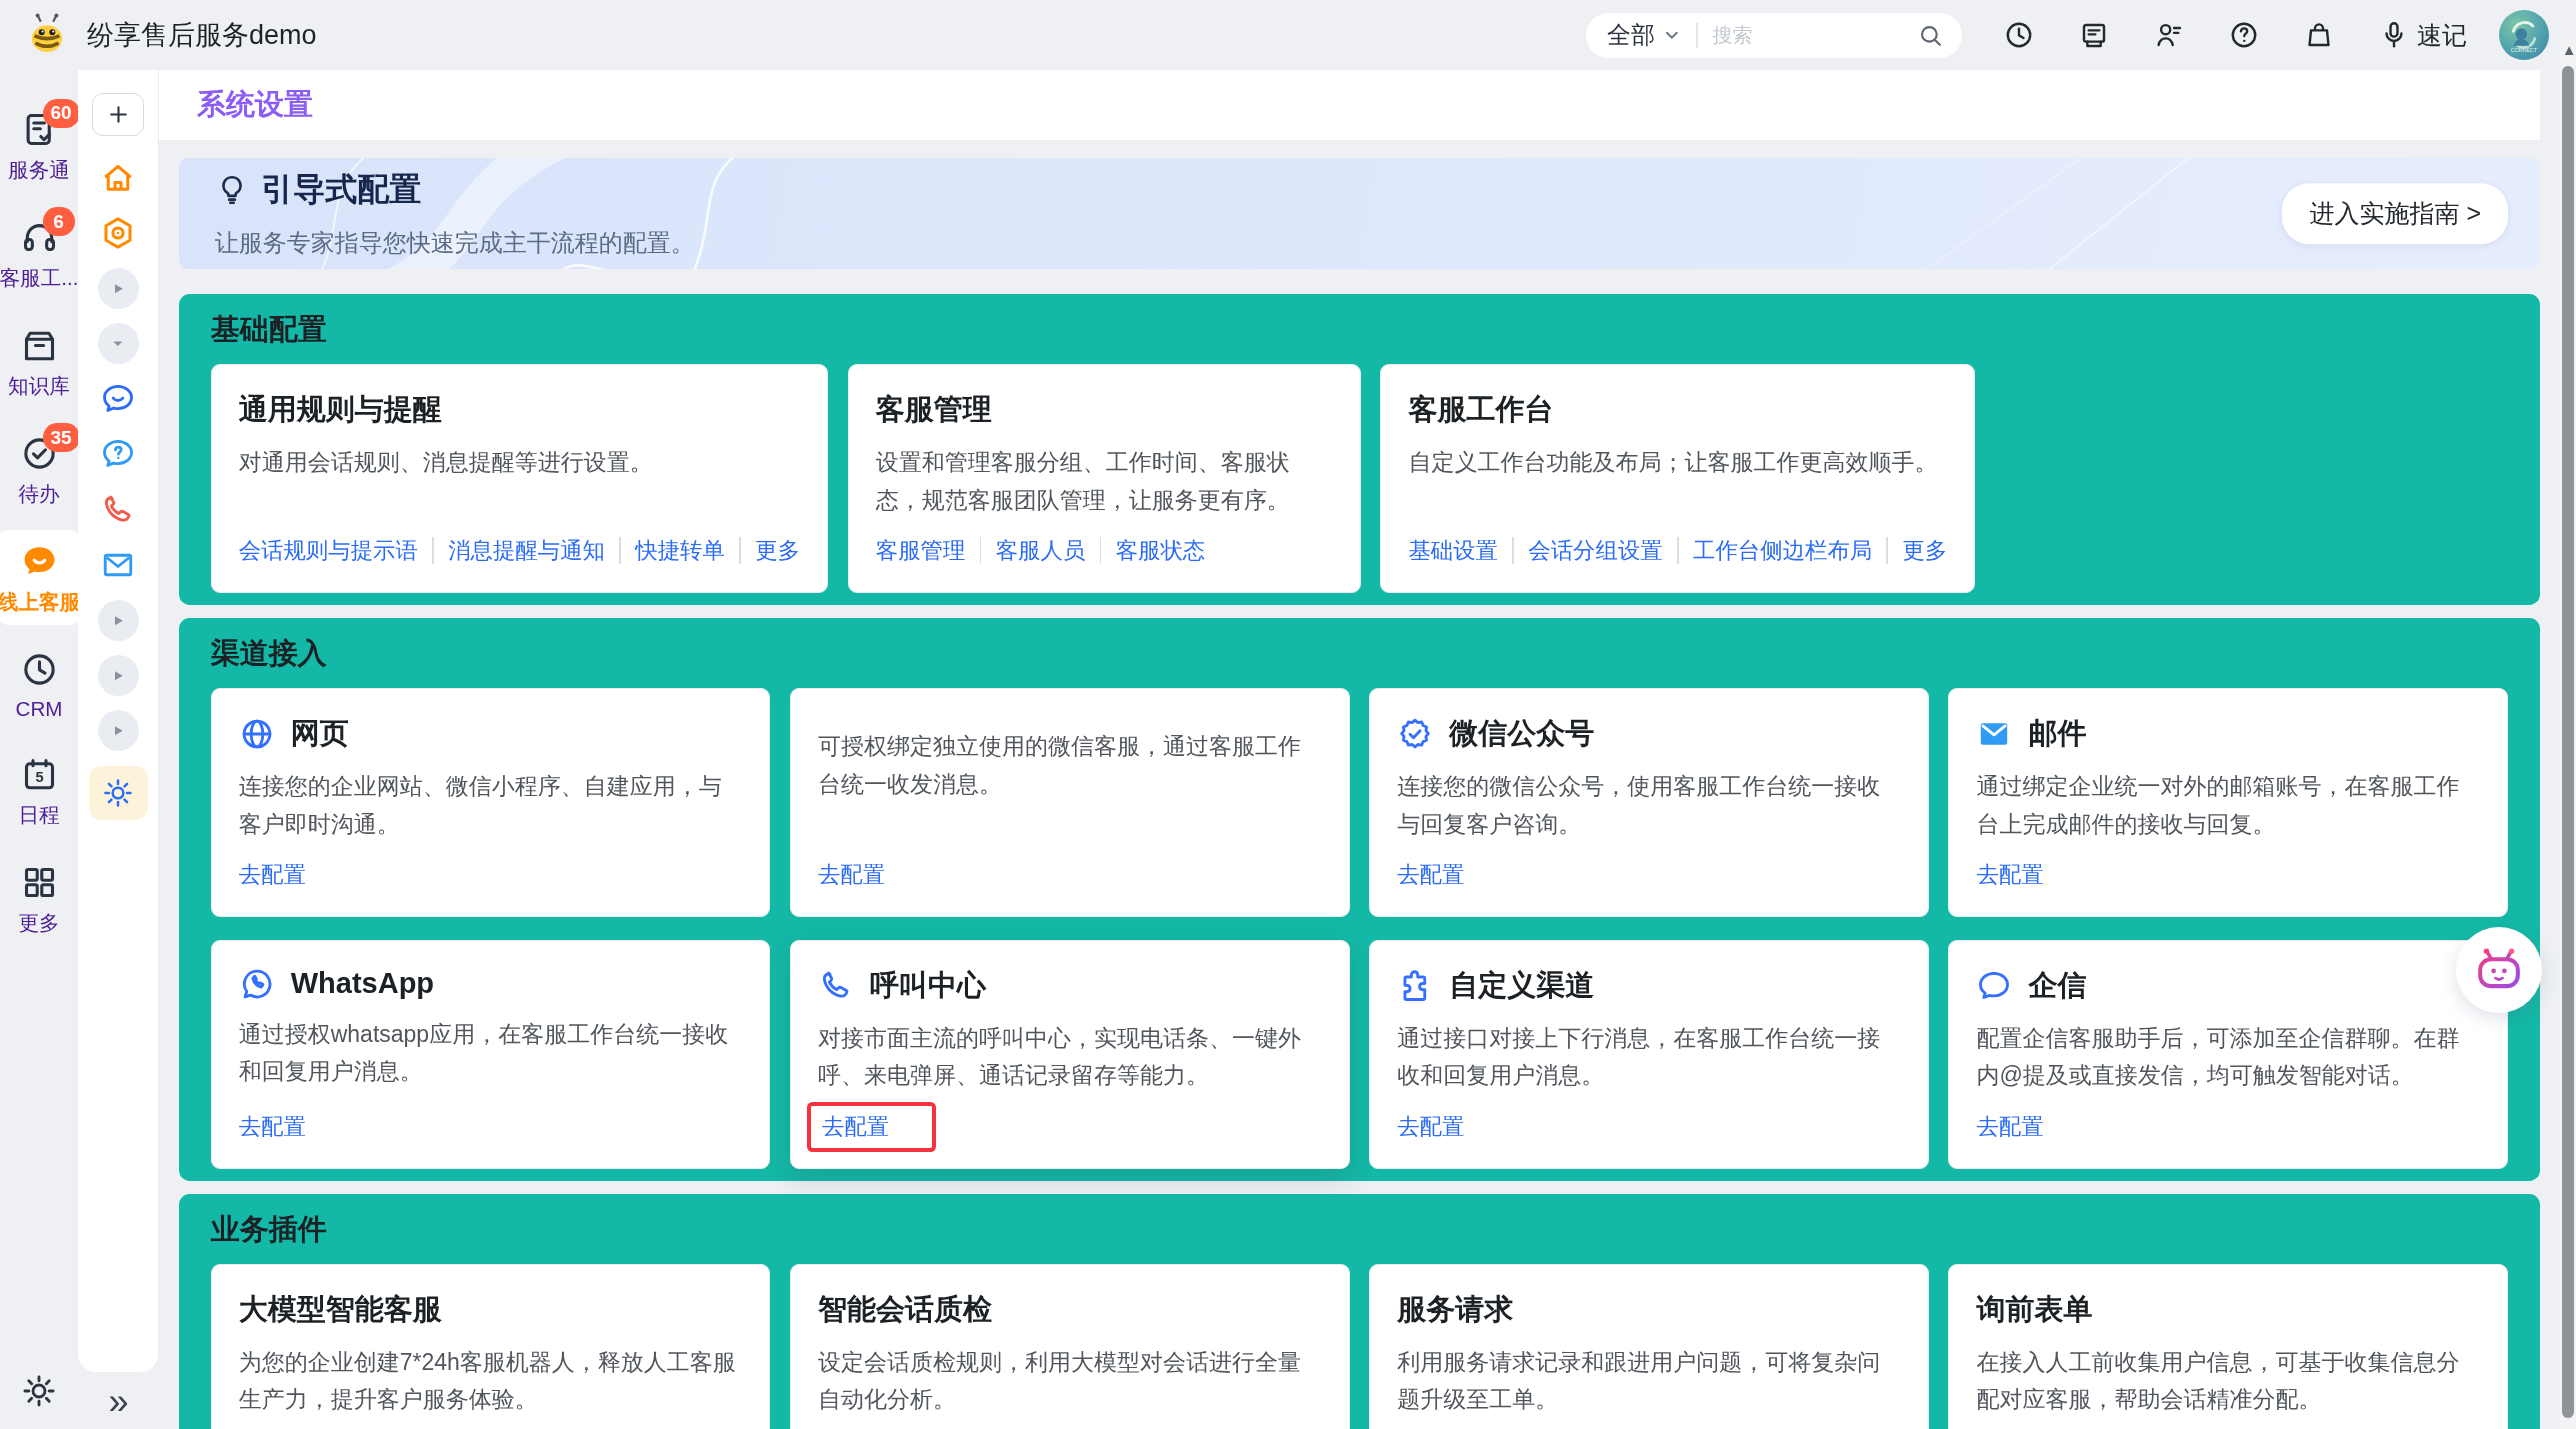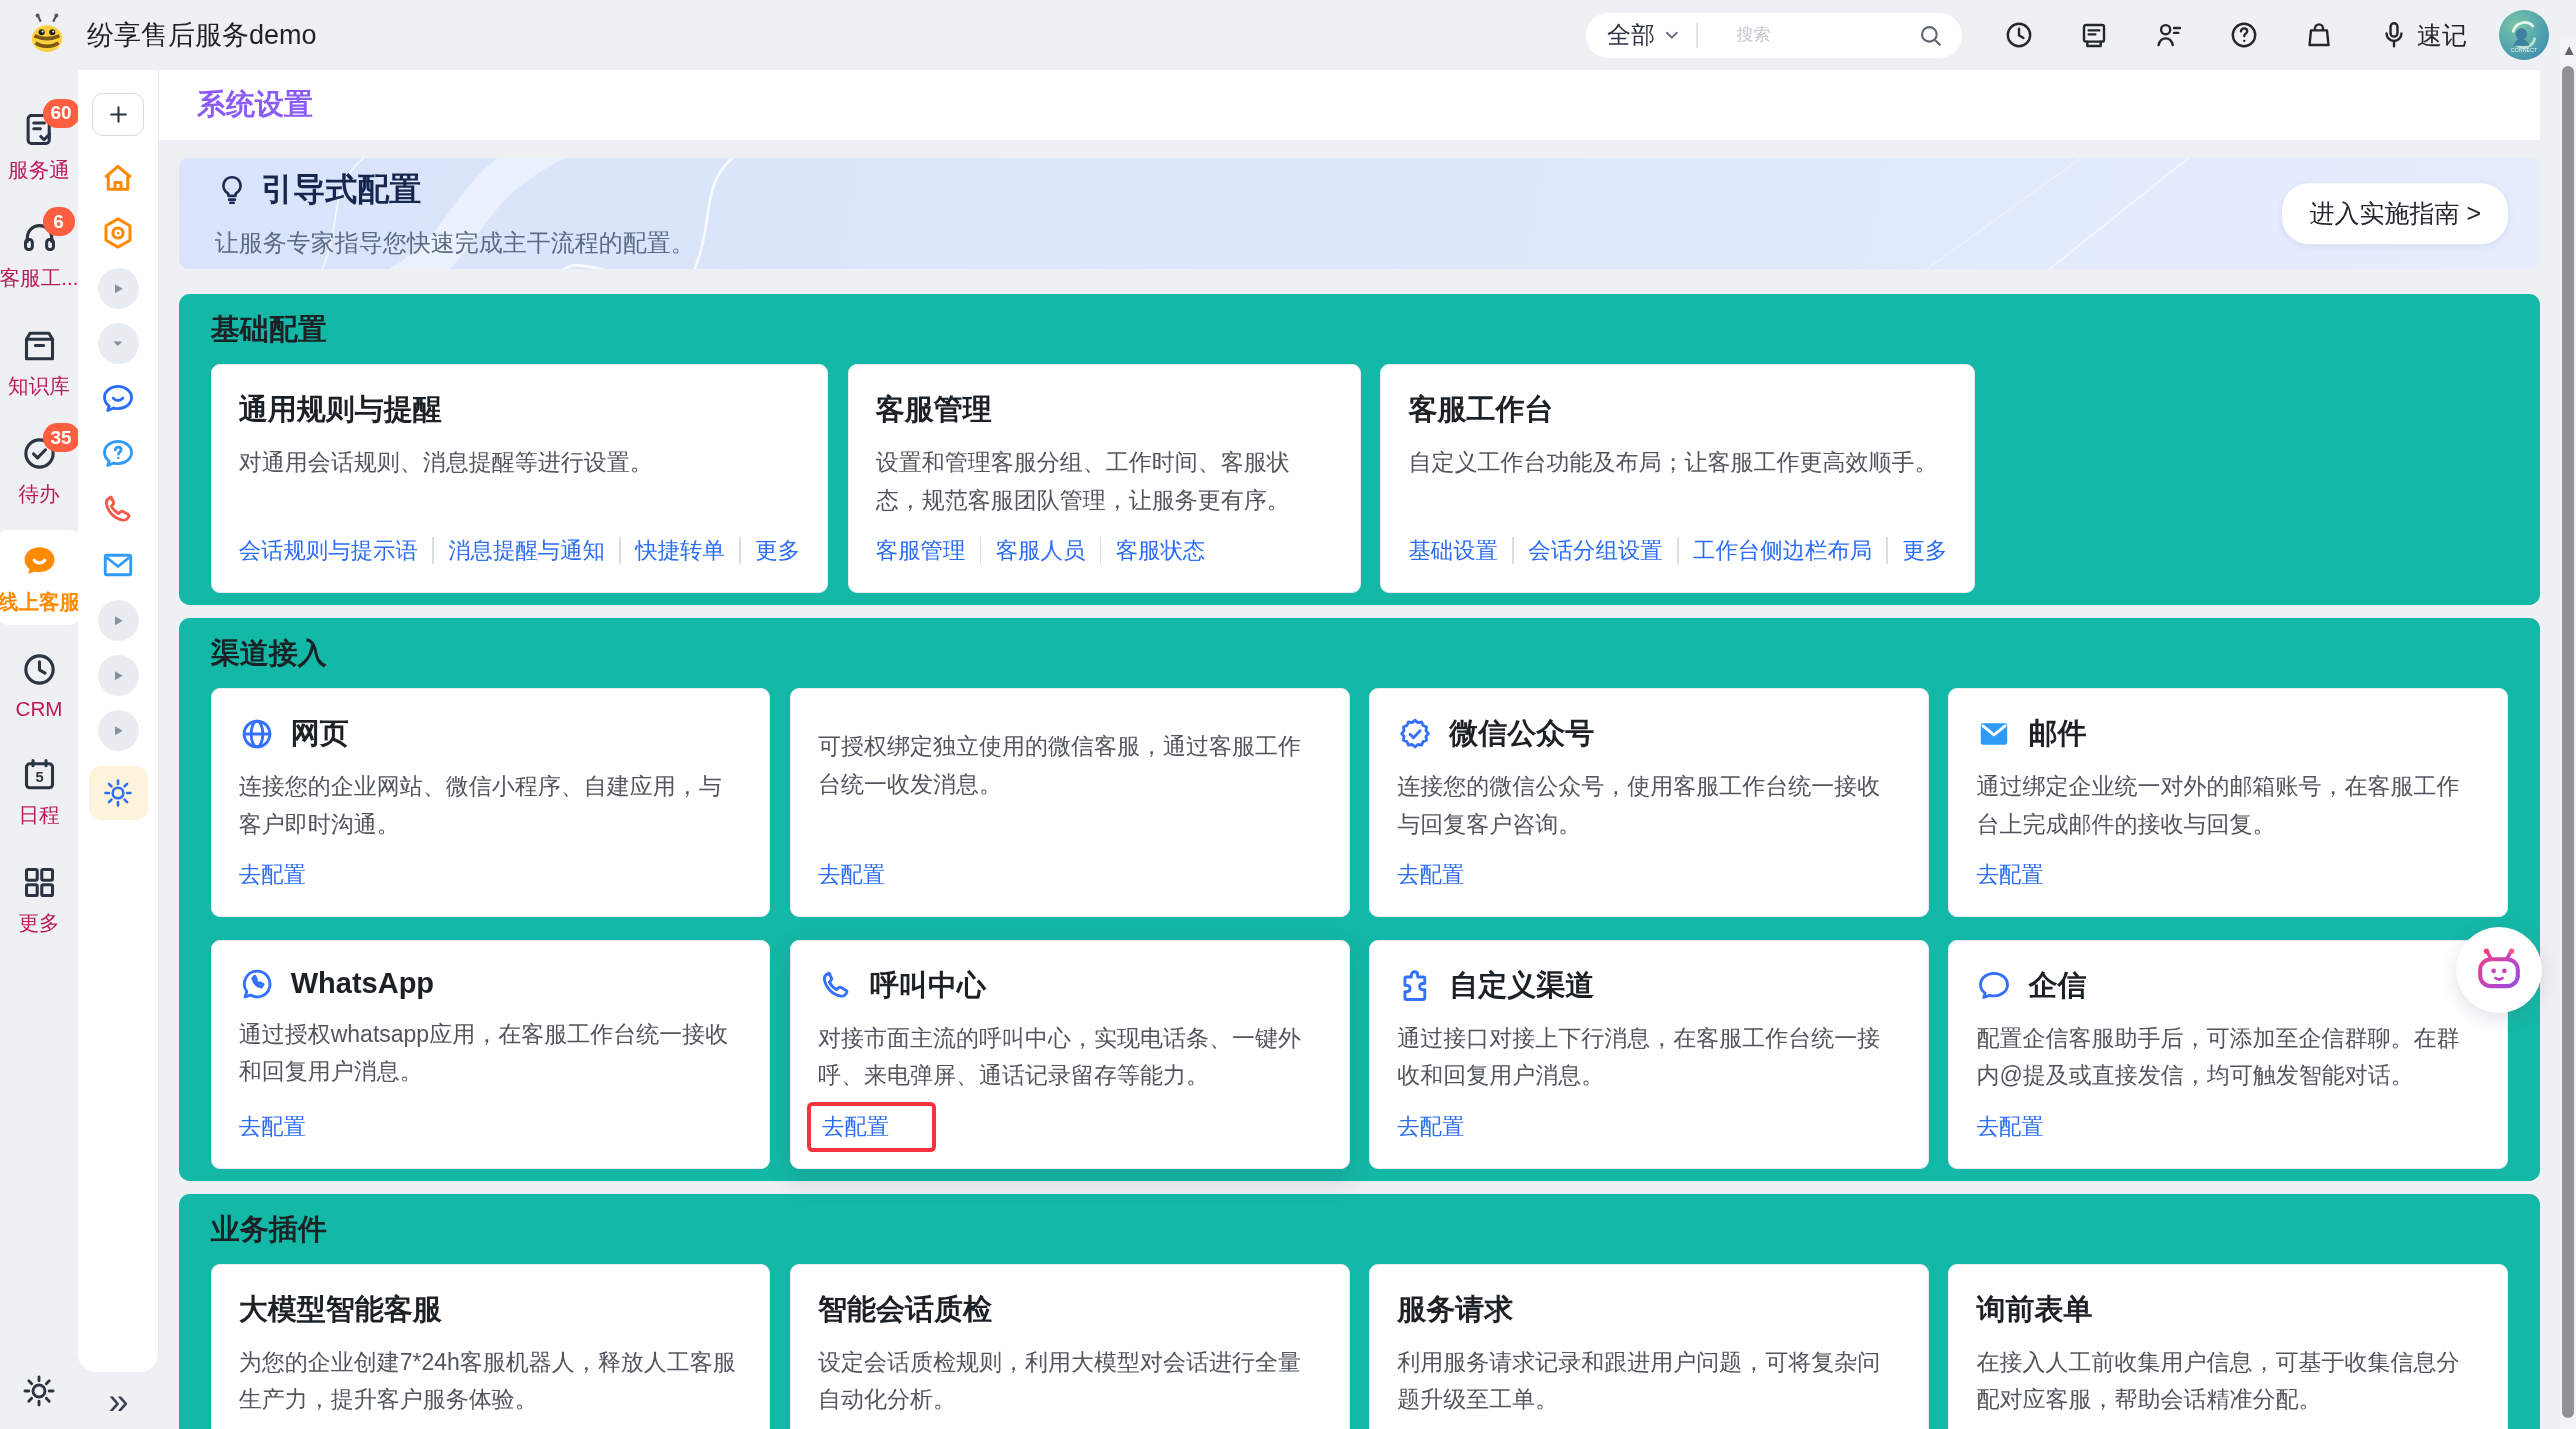--- a/index.html
+++ b/index.html
@@ -9,42 +9,42 @@
 
   
   .topbar { height:70px; display:flex; align-items:center; padding:0 27px 0 23px; }
   .logo { width:48px; height:48px; flex:none; }
   .app-title { font-size:27px; margin-left:16px; color:#1f2329; }
   .tb-spacer { flex:1; }
   .search-box { width:376px; height:45px; background:#fff; border-radius:22.4px; display:flex; align-items:center; padding:0 18px 0 21.5px; }
   .search-scope { font-size:24px; color:#2b3442; display:flex; align-items:center; gap:7.2px; cursor:pointer; }
   .search-scope svg { width:19.7px; height:19.7px; color:#6b7280; }
   .search-sep { width:1.8px; height:25px; background:#e1e4e9; margin:0 14.3px; }
-  .search-input { flex:1; border:none; outline:none; font-size:17px; color:#333; background:transparent; min-width:0;margin-left:24px; }
+  .search-input { flex:1; border:none; outline:none; font-size:20px; color:#333; background:transparent; min-width:0; }
   .search-input::placeholder { color:#c3c8d1; }
   .search-mag { width:27px; height:27px; color:#5f6673; flex:none; }
   .tb-ic { width:36px; height:36px; margin-left:39px; color:#23282f; display:flex; align-items:center; justify-content:center; cursor:pointer; }
   .tb-ic svg { width:32px; height:32px; }
   .mic-group { display:flex; align-items:center; margin-left:39px; cursor:pointer; }
   .mic-group .tb-ic { margin-left:0; }
   .mic-label { font-size:25px; margin-left:5.4px; color:#23282f; }
   .avatar { width:50px; height:50px; border-radius:50%; margin-left:32px; background:radial-gradient(circle at 35% 30%, #7cc6a8, #4d9fae 60%, #3b7fa6); position:relative; overflow:hidden; cursor:pointer; flex:none; }
   .avatar svg { width:100%; height:100%; }
 
   
   .body-row { position:absolute; top:70px; left:0; right:0; bottom:0; display:flex; }
 
   
   .left-rail { width:78px; flex:none; position:relative; padding-top:27px; display:flex; flex-direction:column; align-items:center; }
   .rail-item { width:88px; border-radius:14.3px; padding:12.5px 0 9px; margin-bottom:12.5px; display:flex; flex-direction:column; align-items:center; cursor:pointer; }
   .rail-item.active { background:#fff; }
   .rail-ic { position:relative; width:39px; height:39px; color:#2b3442; }
   .rail-ic svg { width:39px; height:39px; }
   .rail-badge { position:absolute; top:-10.7px; left:23px; min-width:32px; height:29px; border-radius:14.3px; background:#ff5f40; color:#fff; font-size:19px; font-weight:bold; display:flex; align-items:center; justify-content:center; padding:0 8px; }
-  .rail-label { font-size:20.6px; color:#be185d; margin-top:7.2px; white-space:nowrap; }
+  .rail-label { font-size:20.6px; color:#4c1d95; margin-top:7.2px; white-space:nowrap; }
   .rail-item.active .rail-label { color:#ff8a00; font-weight:bold; }
   .rail-item.active .rail-ic { color:#ff8a00; }
   .rail-gear { position:absolute; bottom:19.7px; left:50%; transform:translateX(-50%); width:36px; height:36px; color:#2b3442; cursor:pointer; }
   .rail-gear svg { width:36px; height:36px; }
 
   
   .icon-rail { width:81px; flex:none; position:relative; }
   .icon-rail-panel { position:absolute; top:0; left:0; right:0; bottom:57px; background:#fff; border-bottom-left-radius:18px; border-bottom-right-radius:18px; border-right:0.9px solid #e9ebef; display:flex; flex-direction:column; align-items:center; padding-top:23px; }
   .ir-plus { width:52px; height:43px; border:1.8px solid #d5dae1; border-radius:10.7px; background:#fff; display:flex; align-items:center; justify-content:center; color:#2b3442; cursor:pointer; margin-bottom:21.5px; }
   .ir-plus svg { width:25px; height:25px; }

